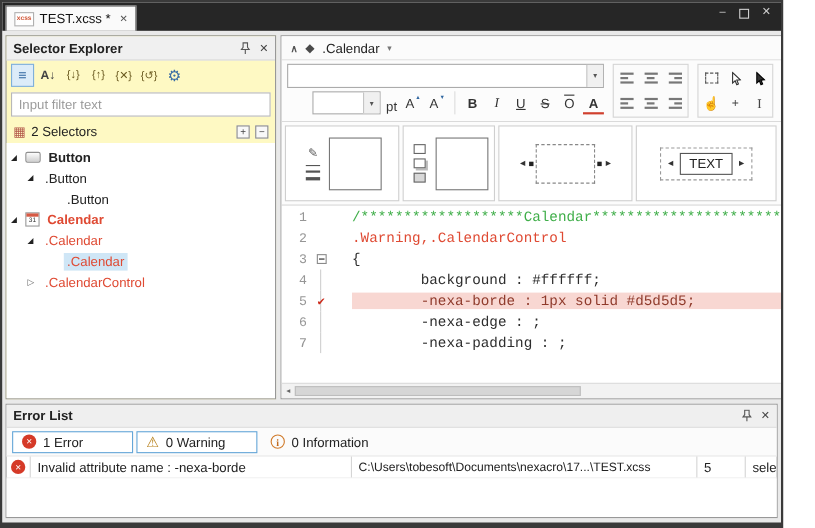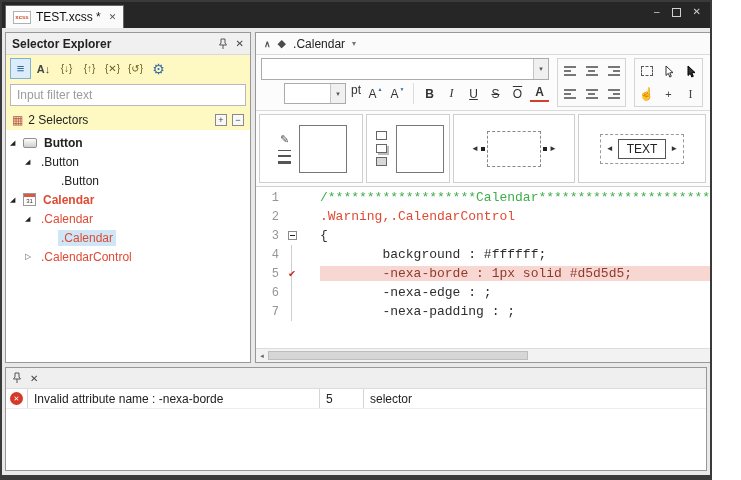--- a/index.html
+++ b/index.html
@@ -64,21 +64,21 @@
   .collapse-btn { font-size:9px; color:#555; font-weight:bold; }
   .diamond { font-size:11px; color:#4a4a4a; }
   .sel-name { color:#222; }
   .dd { font-size:8px; color:#777; }
 
   .ed-toolbar { flex:0 0 54px; border-bottom:1px solid #dadada; display:flex; gap:8px; padding:3px 5px; background:#fcfcfc; }
   .font-col { flex:0 0 272px; display:flex; flex-direction:column; gap:3px; }
   .combo { height:22px; border:1px solid #ababab; background:#fff; display:flex; align-items:center; }
   .combo-val { flex:1; padding:0 5px; }
   .combo-btn { width:15px; align-self:stretch; background:#f0f0f0; border-left:1px solid #c5c5c5; display:flex; align-items:center; justify-content:center; font-size:7px; color:#555; }
-  .size-row { display:flex; align-items:flex-start; gap:3px;padding-left:23px; }
+  .size-row { display:flex; align-items:flex-end; gap:3px;padding-left:23px; }
   .size-combo { width:62px; height:21px; }
   .unit { color:#333; padding:0 2px; }
   .fmt-btn { min-width:19px; height:21px; display:flex; align-items:center; justify-content:center; color:#333; font-size:12px; }
   .fmt-btn .sup { font-size:5px; margin-left:1px; color:#2f66a0; align-self:flex-start; margin-top:3px; }
   .fb-b { font-weight:bold; }
   .fb-i { font-style:italic; font-family:"Liberation Serif",serif; }
   .fb-u { text-decoration:underline; }
   .fb-s { text-decoration:line-through; }
   .fb-o { text-decoration:overline; }
   .fb-a { font-weight:bold; border-bottom:2px solid #d0402e; height:19px; }
@@ -459,33 +459,49 @@
           <span>►</span>
         </div>
         <div class="corner"></div>
       </div>
     </div>
   </div>
 
 
   <div class="error-panel">
     <div class="el-header">
+      <span class="el-title">Error List</span>
       <svg class="pin-svg" width="10" height="12" viewBox="0 0 10 12">
           <path d="M3 1 h4 v4 l1.5 2 H1.5 L3 5 Z" fill="none" stroke="#555"></path>
           <line x1="5" y1="7" x2="5" y2="11" stroke="#555"></line>
         </svg>
       <span class="hdr-x">✕</span>
     </div>
 
+    <div class="el-filters">
+      <div class="filter-btn">
+        <span class="ico-error">✕</span>
+        <span>1 Error</span>
+      </div>
+      <div class="filter-btn">
+        <span class="ico-warn">⚠</span>
+        <span>0 Warning</span>
+      </div>
+      <div class="filter-btn plain">
+        <span class="ico-info">i</span>
+        <span>0 Information</span>
+      </div>
+    </div>
 
 
     <div class="el-row">
       <div class="td c-icon">
           <span class="ico-error">✕</span>
         </div>
       <div class="td c-contents">Invalid attribute name : -nexa-borde</div>
+      <div class="td c-file">C:\Users\tobesoft\Documents\nexacro\17...\TEST.xcss</div>
       <div class="td c-line">5</div>
       <div class="td c-type">selector</div>
     </div>
     <div class="el-fill"></div>
   </div>
 
 </div>
 
 </body></html>

